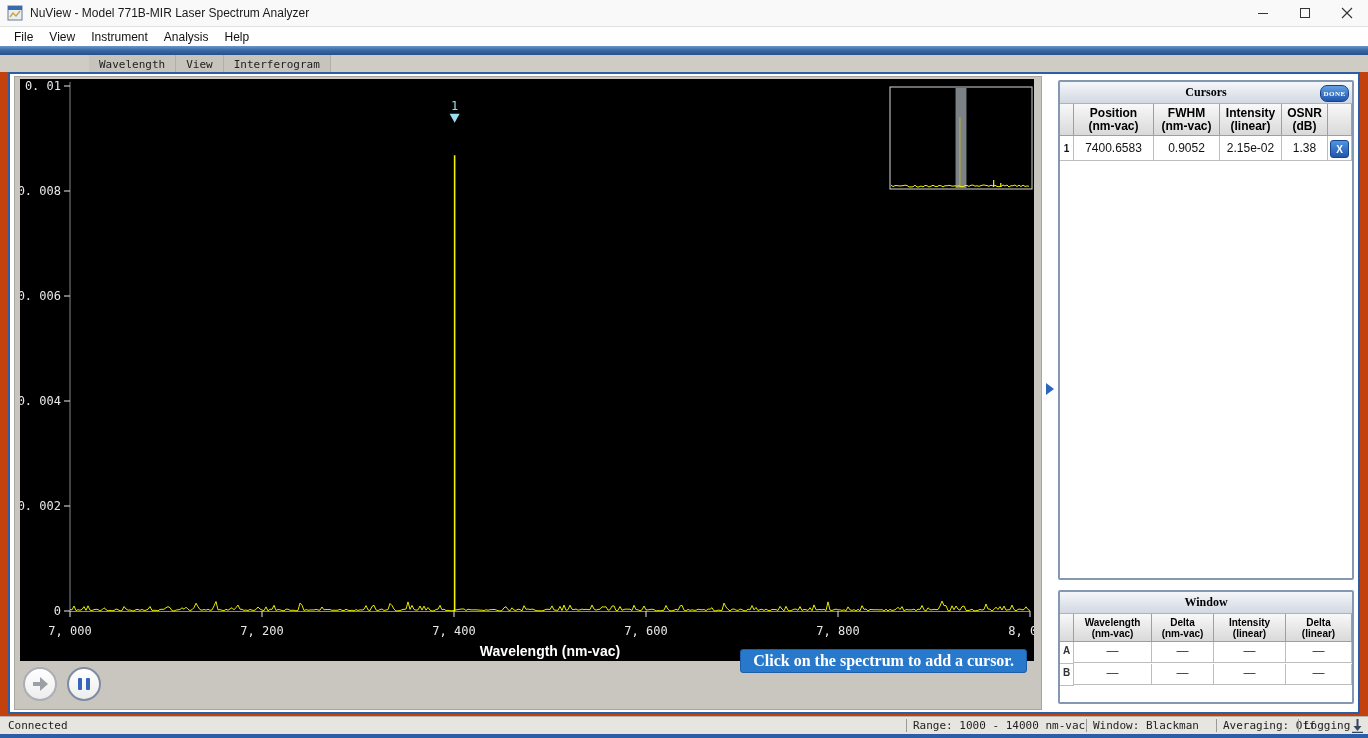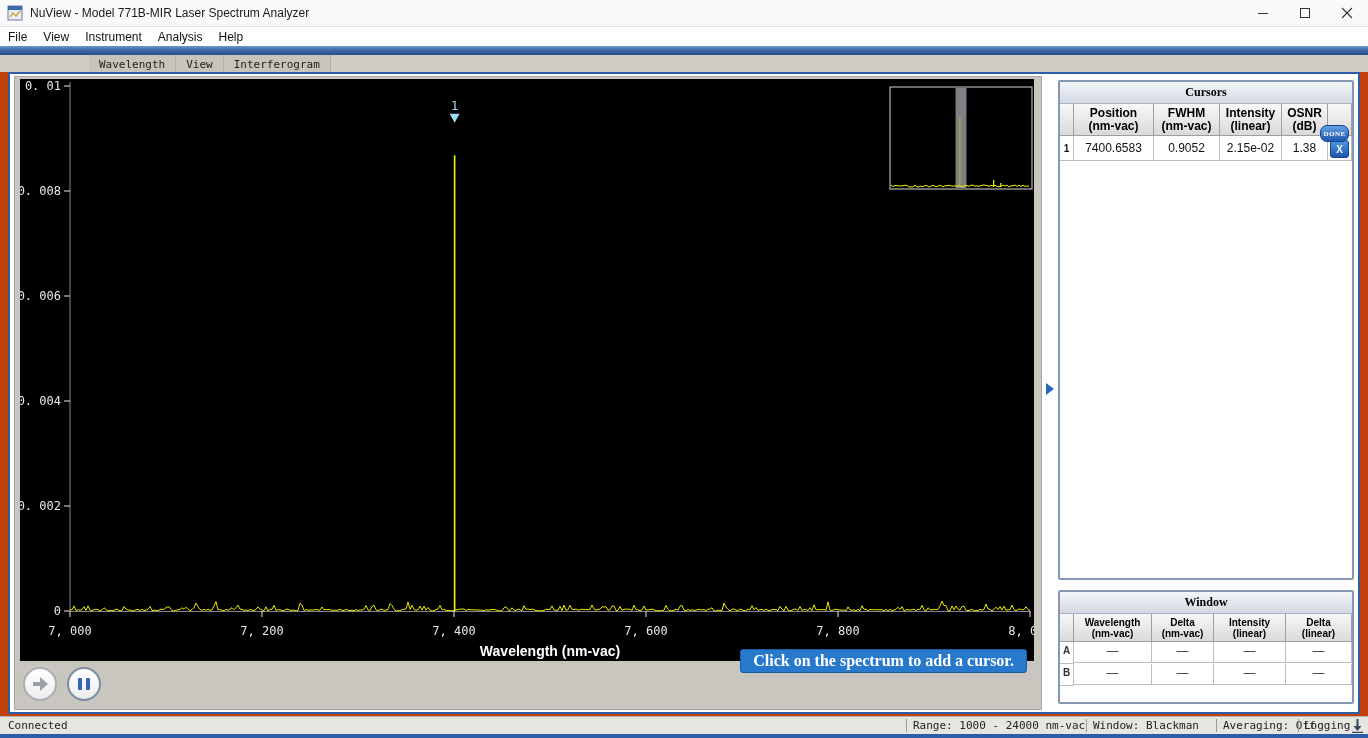--- a/index.html
+++ b/index.html
@@ -6,21 +6,21 @@
   .window{position:relative;width:1368px;height:738px;background:#c2410c;font-family:"Liberation Sans",sans-serif;overflow:hidden;}
 
   
   .titlebar{position:absolute;left:0;top:0;width:1368px;height:26px;background:#f9f9f9;border-bottom:1px solid #e2e2e2;}
   .app-icon{position:absolute;left:7px;top:5px;width:16px;height:16px;}
   .title-text{position:absolute;left:30px;top:6px;font-size:12px;color:#1a1a1a;white-space:nowrap;}
   .winbtn{position:absolute;top:0;width:42px;height:26px;display:flex;align-items:center;justify-content:center;cursor:default;}
   .btn-min{right:84px;}.btn-max{right:42px;}.btn-close{right:0;}
 
   
-  .menubar{position:absolute;left:0;top:27px;width:1368px;height:19px;background:#ffffff;display:flex;align-items:center;box-sizing:border-box;}
+  .menubar{position:absolute;left:0;top:27px;width:1368px;height:19px;background:#ffffff;display:flex;align-items:center;padding-left:6px;box-sizing:border-box;}
   .menu-item{font-size:12px;color:#111;padding:2px 8px;}
 
   
   .bluestrip{position:absolute;left:0;top:46px;width:1368px;height:9px;
     background:linear-gradient(to bottom,#6c97c9 0%,#3a6aa8 45%,#274f88 100%);}
 
   
   .tabbar{position:absolute;left:0;top:55px;width:1368px;height:17px;background:#cfccc4;box-sizing:border-box;padding-left:14px;display:flex;align-items:stretch;}
   .tab{font-family:"DejaVu Sans Mono",monospace;font-size:11px;color:#222;padding:2px 10px 1px;border-right:1px solid #b2afa7;background:#c7c4bc;display:flex;align-items:center;}
   .tab.active{background:#eceae3;border:1px solid #8a8a8a;border-bottom:none;color:#000;margin-top:33px;}
@@ -39,21 +39,21 @@
 
   
   .splitter{position:absolute;left:1035px;top:308px;width:10px;height:14px;display:flex;align-items:center;justify-content:center;}
 
   
   .right-col{position:absolute;left:1046px;top:0;width:302px;height:638px;background:#ffffff;}
   .panel{position:absolute;left:2px;width:296px;border:2px solid #8598b2;border-radius:2px;background:#ffffff;box-sizing:border-box;}
   .cursors-panel{top:6px;height:500px;}
   .markers-panel{top:516px;height:114px;}
   .panel-header{position:relative;height:21px;background:linear-gradient(#f4f6f9,#d2d8e2);border-bottom:1px solid #aab4c4;display:flex;align-items:center;justify-content:center;font-family:Liberation Serif, serif;font-size:12px;font-weight:bold;color:#000;}
-  .done-btn{position:absolute;right:3px;top:3px;width:27px;height:15px;border-radius:7px;background:linear-gradient(#63a0e2,#1f57ae);border:1px solid #16438c;color:#fff;font-size:7px;font-weight:bold;display:flex;align-items:center;justify-content:center;letter-spacing:0.5px;margin-top:40px;}
+  .done-btn{position:absolute;right:3px;top:3px;width:27px;height:15px;border-radius:7px;background:linear-gradient(#63a0e2,#1f57ae);border:1px solid #16438c;color:#fff;font-size:7px;font-weight:bold;display:flex;align-items:center;justify-content:center;letter-spacing:0.5px;}
 
   .cur-table{display:grid;grid-template-columns:14px 80px 66px 62px 46px 24px;}
   .cur-th{background:linear-gradient(#f8f8f8,#d9d9d9);border-right:1px solid #9f9f9f;border-bottom:1px solid #9f9f9f;font-weight:bold;font-size:12px;line-height:13px;text-align:center;padding:3px 0 2px;color:#000;}
   .cur-td{background:#ffffff;border-right:1px solid #bdbdbd;border-bottom:1px solid #bdbdbd;font-size:12px;text-align:center;padding:5px 0 4px;color:#111;}
   .cur-idx{font-size:10px;font-weight:bold;padding-top:7px;}
   .x-btn{width:17px;height:16px;border-radius:3px;background:linear-gradient(#4f94e0,#1f57ae);border:1px solid #16438c;color:#fff;font-size:10px;font-weight:bold;display:flex;align-items:center;justify-content:center;margin:2px auto 0;}
 
   .mk-table{display:grid;grid-template-columns:14px 78px 62px 72px 66px;}
   .mk-th{background:linear-gradient(#f8f8f8,#d9d9d9);border-right:1px solid #9f9f9f;border-bottom:1px solid #9f9f9f;font-weight:bold;font-size:10px;line-height:11px;text-align:center;padding:3px 0 2px;color:#000;}
   .mk-td{background:#ffffff;border-right:1px solid #bdbdbd;border-bottom:1px solid #bdbdbd;font-size:12px;text-align:center;padding:2px 0;color:#333;height:16px;}
@@ -251,21 +251,21 @@
           <div class="mk-td">—</div>
         </div>
       </div>
 
     </div>
   </div>
 
   <div class="statusbar">
     <span class="status-item" style="left:8px;">Connected</span>
     <span class="status-sep" style="left:906px;"></span>
-    <span class="status-item" style="left:913px;">Range: 1000 - 24000 nm-vac</span>
+    <span class="status-item" style="left:913px;">Range: 1000 - 14000 nm-vac</span>
     <span class="status-sep" style="left:1086px;"></span>
     <span class="status-item" style="left:1093px;">Window: Blackman</span>
     <span class="status-sep" style="left:1216px;"></span>
     <span class="status-item" style="left:1223px;">Averaging: Off</span>
     <span class="status-sep" style="left:1298px;"></span>
     <span class="status-item" style="left:1304px;text-align:center;">Logging</span>
     <span class="status-item" style="right:4px;top:1px;">
       <svg width="13" height="15" viewBox="0 0 13 15">
           <line x1="6.5" y1="1" x2="6.5" y2="9" stroke="#33475e" stroke-width="2"></line>
           <polygon points="2.5,8 10.5,8 6.5,13 " fill="#33475e"></polygon>

